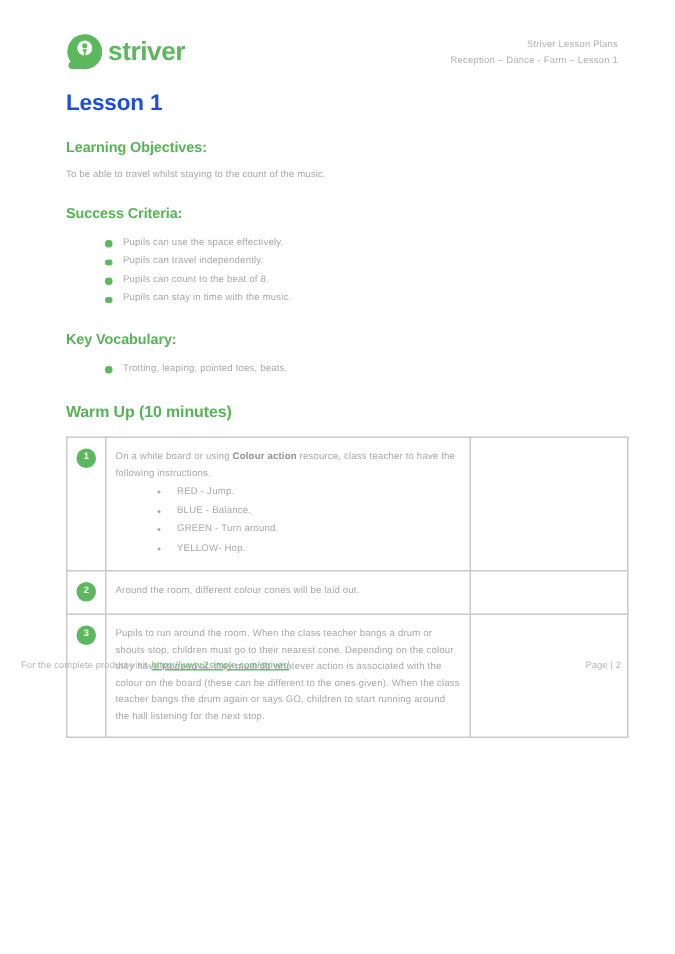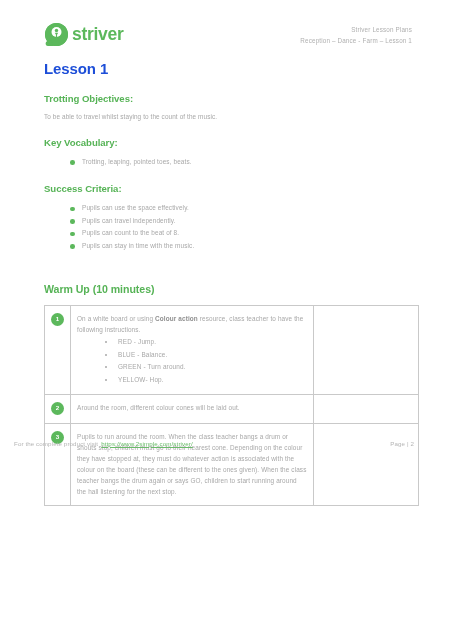--- a/index.html
+++ b/index.html
@@ -131,21 +131,21 @@
     color: #5cb85c;
     text-decoration: underline;
     text-underline-offset: 1px;
   }
 
   h2.warmup-heading {
     font-size: 10.6px;
     font-weight: bold;
     color: #56b356;
     letter-spacing: -0.05px;
-    margin-top: 31px;
+    margin-top: 17px;
     margin-bottom: 10px;
   }
 
   
   table.activity-table {
     width: 375px;
     border-collapse: collapse;
     table-layout: fixed;
   }
 
@@ -273,41 +273,41 @@
       <div>Striver Lesson Plans</div>
       <div>Reception – Dance - Farm – Lesson 1</div>
     </div>
   </div>
 
   <div class="content">
 
     <h1 class="lesson-title">Lesson 1</h1>
 
     <div class="section">
-      <h2 class="section-heading">Trotting Objectives:</h2>
+      <h2 class="section-heading">Learning Objectives:</h2>
       <div class="body-text">To be able to travel whilst staying to the count of the music.</div>
-    </div>
-
-    <div class="section">
-      <h2 class="section-heading">Key Vocabulary:</h2>
-      <ul class="green-bullets">
-        <li>Trotting, leaping, pointed toes, beats.</li>
-      </ul>
     </div>
 
     <div class="section">
       <h2 class="section-heading">Success Criteria:</h2>
       <ul class="green-bullets">
         <li>Pupils can use the space effectively.</li>
         <li>Pupils can travel independently.</li>
         <li>Pupils can count to the beat of 8.</li>
         <li>Pupils can stay in time with the music.</li>
       </ul>
     </div>
 
+    <div class="section">
+      <h2 class="section-heading">Key Vocabulary:</h2>
+      <ul class="green-bullets">
+        <li>Trotting, leaping, pointed toes, beats.</li>
+      </ul>
+    </div>
+
 
     <h2 class="warmup-heading">Warm Up (10 minutes)</h2>
 
     <table class="activity-table">
       <tbody>
         <tr>
           <td class="num-cell">
             <div class="step-badge">1</div>
           </td>
           <td class="step-cell">

